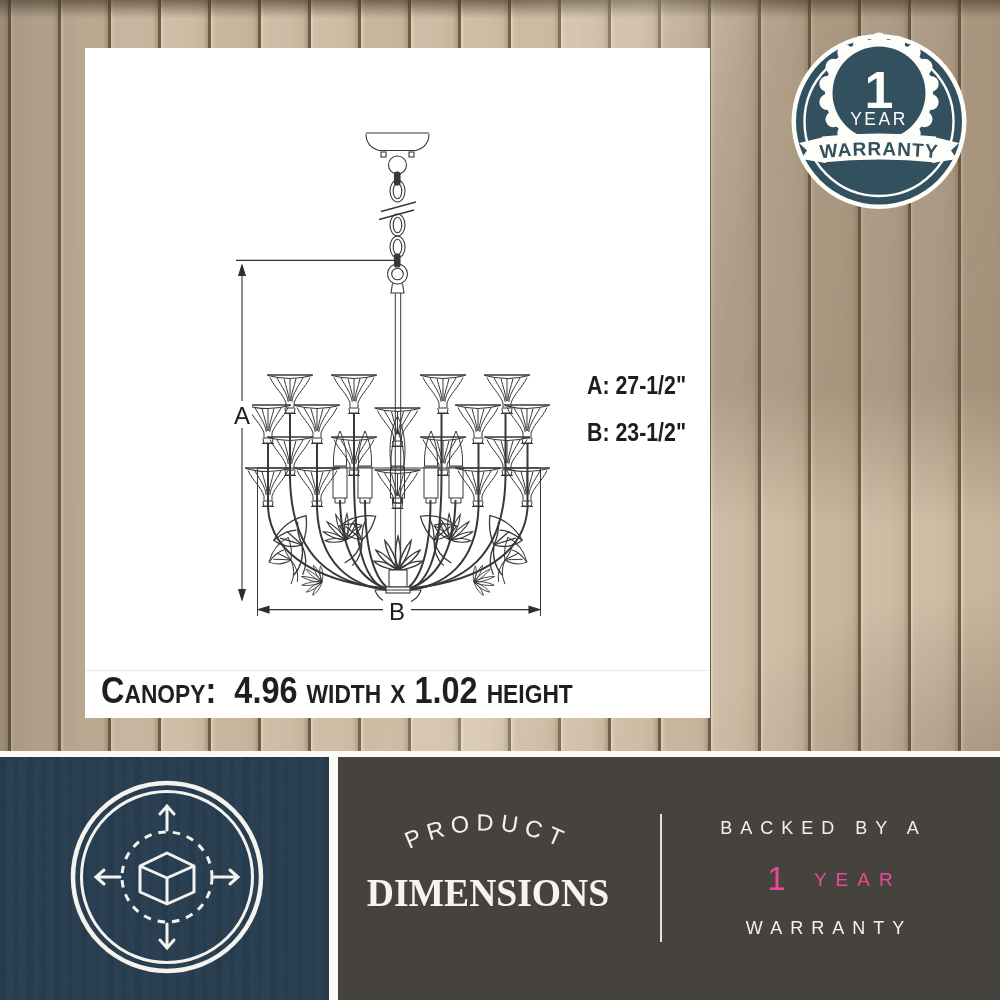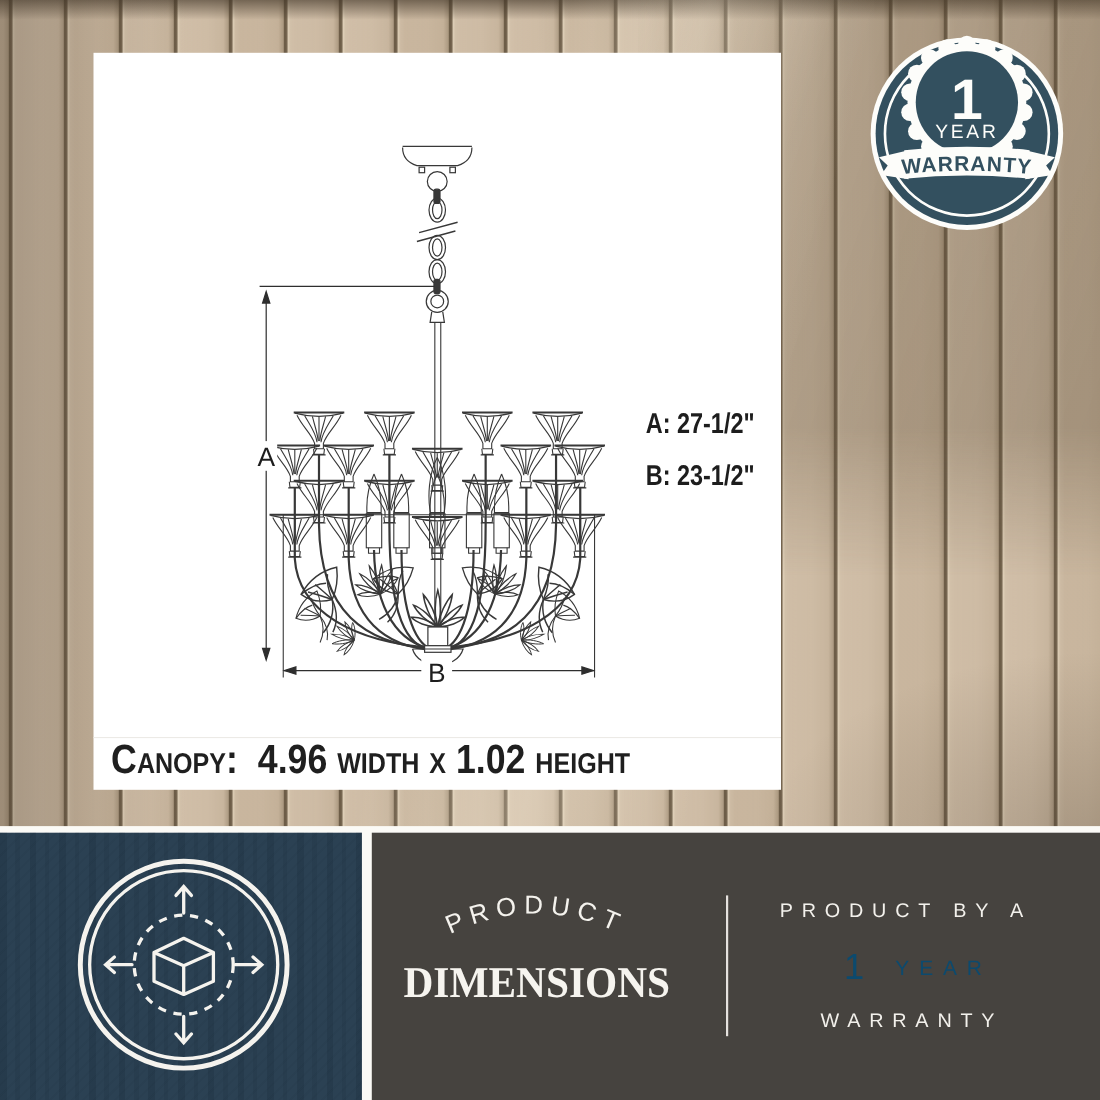--- a/index.html
+++ b/index.html
@@ -46,21 +46,21 @@
       repeating-linear-gradient(135deg, rgba(13,28,41,.05) 0 2px, rgba(255,255,255,0) 2px 7px);}
   .grayband{left:338px;top:757px;width:662px;height:243px;background:#46433f;}
   .divider{left:660px;top:814px;width:2px;height:128px;background:rgba(246,244,239,.9);}
   .dimtext{left:338px;top:869px;width:300px;text-align:center;color:#f6f4ef;
     font-family:"Liberation Serif",serif;font-size:40px;font-weight:700;letter-spacing:0px;
     transform:scaleX(0.94);}
   .r1{left:669px;top:818px;width:300px;text-align:center;color:#f3f1ec;
     font-size:18px;letter-spacing:8px;text-indent:9px;}
   .r3{left:673px;top:918px;width:300px;text-align:center;color:#f3f1ec;
     font-size:18px;letter-spacing:8px;text-indent:12px;}
-  .r2{left:676px;top:860px;width:300px;text-align:center;color:#0c4a6e;
+  .r2{left:676px;top:860px;width:300px;text-align:center;color:#ec4899;
     font-size:19px;letter-spacing:9px;text-indent:17px;}
   .r2 .big{font-size:33px;letter-spacing:14px;vertical-align:-4px;}
 </style>
 </head>
 <body>
   <div class="abs wood"></div>
   <div class="abs topshade"></div>
   <div class="abs shadeTR"></div>
   <div class="abs shadeEdges"></div>
   <div class="abs card"></div>
@@ -287,15 +287,15 @@
   <svg class="abs" style="left:360px;top:780px" width="260" height="90" viewBox="360 780 260 90">
     <defs>
       <path id="prodarc" d="M402,853 Q487,808 572,853"></path>
     </defs>
     <text font-size="23.5" fill="#f4f2ed" letter-spacing="6.5">
       <textPath href="#prodarc" startOffset="50%" text-anchor="middle">PRODUCT</textPath>
     </text>
   </svg>
 
   <div class="abs dimtext">DIMENSIONS</div>
-  <div class="abs r1">PRODUCT BY A</div>
+  <div class="abs r1">BACKED BY A</div>
   <div class="abs r2"><span class="big">1</span>&nbsp;YEAR</div>
   <div class="abs r3">WARRANTY</div>
 
 </body></html>

